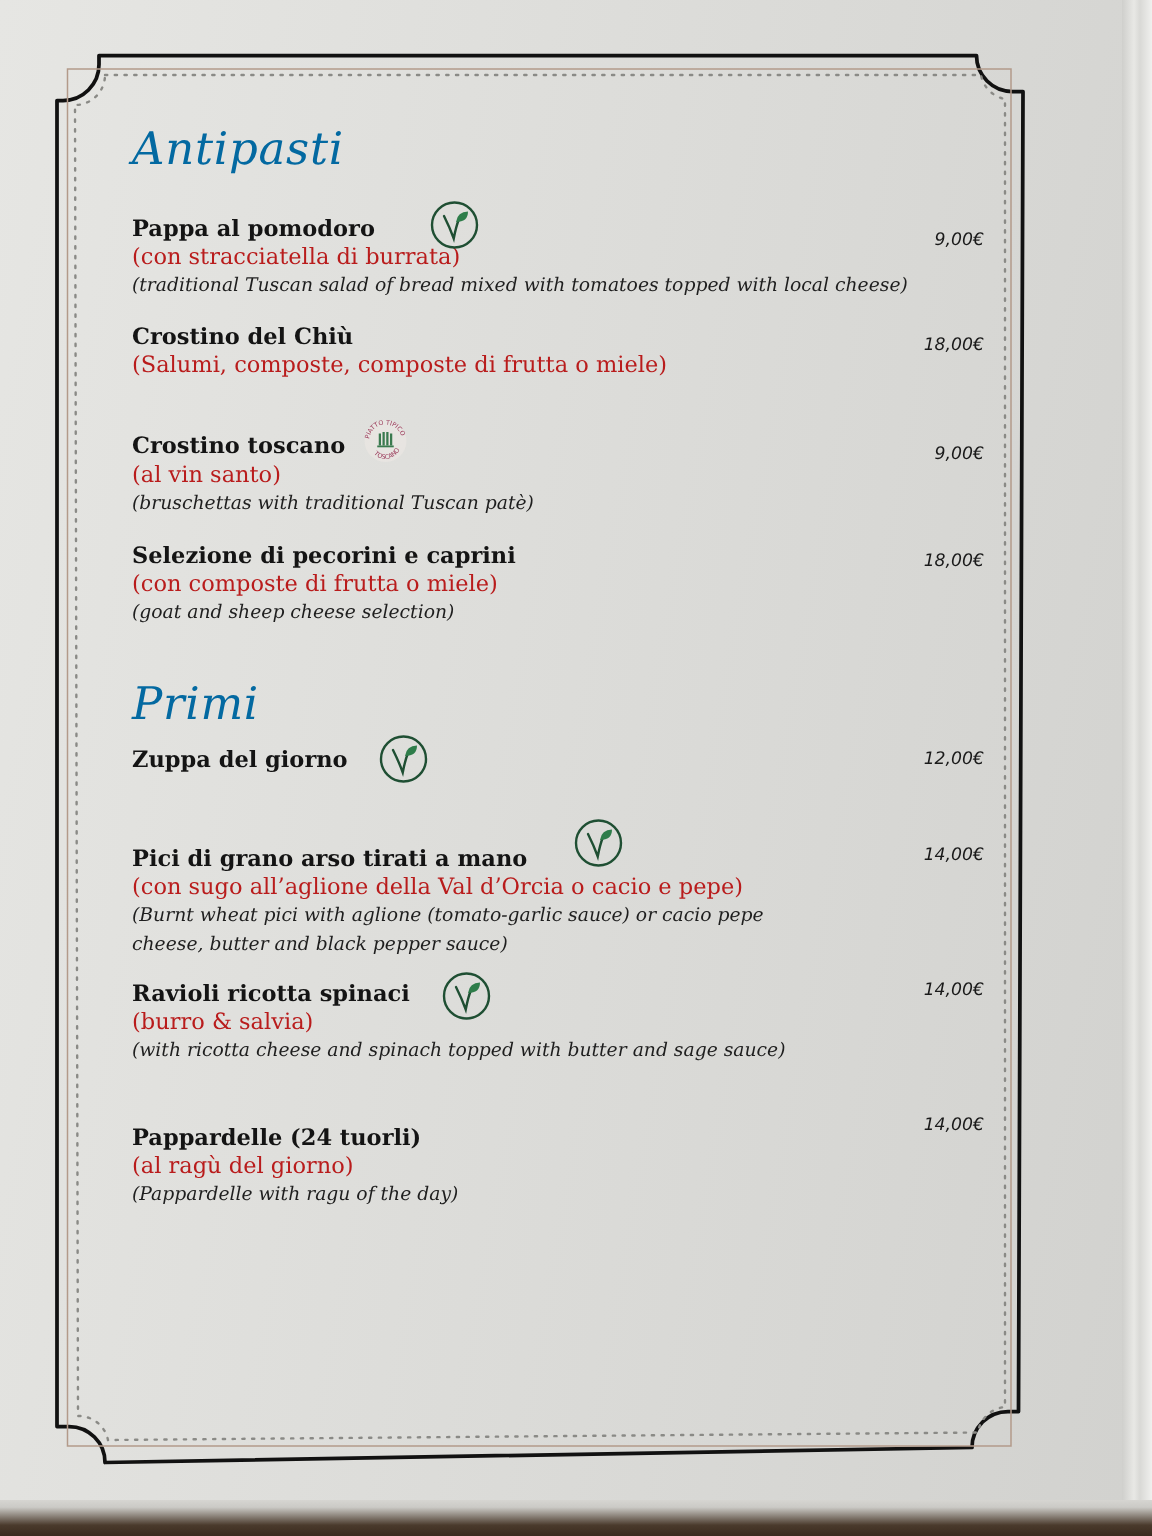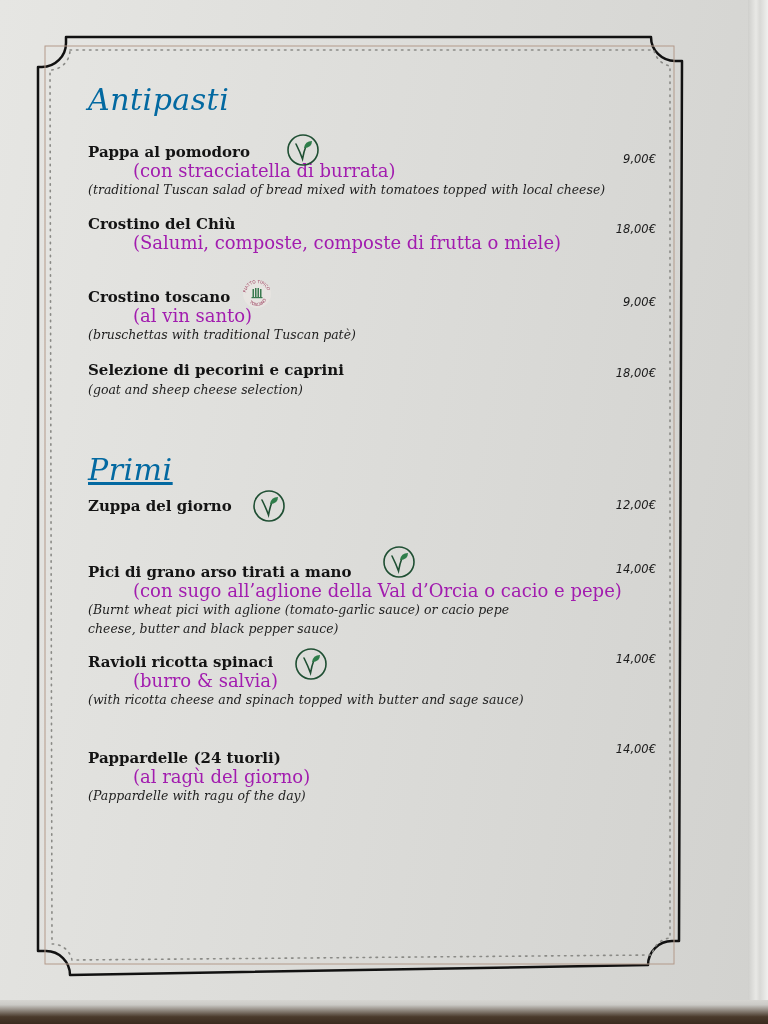--- a/index.html
+++ b/index.html
@@ -27,22 +27,22 @@
     position: absolute; left: 88px;
     font-family: "DejaVu Serif", serif; font-style: italic;
     font-size: 30px; color: #0369a1; letter-spacing: 0.5px;
   }
   .item { position: absolute; left: 88px; width: 580px; }
   .item-name {
     font-family: "DejaVu Serif", serif; font-weight: bold;
     font-size: 15px; color: #141414; line-height: 20px; white-space: nowrap;
   }
   .item-it {
-    font-family: "DejaVu Serif", serif; font-size: 18px;
-    color: #a21caf; line-height: 18px; white-space: nowrap; margin-left: 45px;
+    font-family: "DejaVu Serif", serif; font-size: 15px;
+    color: #b91c1c; line-height: 18px; white-space: nowrap;
   }
   .item-en {
     font-family: "DejaVu Serif", serif; font-style: italic; font-size: 12.5px;
     color: #1e1e1e; line-height: 19px;
   }
   .price {
     position: absolute; right: 0; top: 2px;
     font-family: "DejaVu Sans", sans-serif; font-style: italic;
     font-size: 11.5px; color: #1a1a1a;
   }
@@ -107,25 +107,26 @@
       <rect x="10.5" y="10" width="1.5" height="8" fill="#3a7a4f"></rect>
       <rect x="13" y="9" width="1.5" height="9" fill="#3a7a4f"></rect>
       <rect x="15.5" y="9" width="1.5" height="9" fill="#3a7a4f"></rect>
       <rect x="18" y="10" width="1.5" height="8" fill="#3a7a4f"></rect>
       <rect x="9.5" y="18" width="11" height="1.2" fill="#3a7a4f"></rect>
     </svg>
   </div>
 
   <div class="item" style="top:360px;">
     <div class="item-name">Selezione di pecorini e caprini</div>
+    <div class="item-it">(con composte di frutta o miele)</div>
     <div class="item-en">(goat and sheep cheese selection)</div>
     <div class="price" style="top:6px; right:12px;">18,00€</div>
   </div>
 
-  <div class="section-title" style="top:452px;text-decoration:underline;">Primi</div>
+  <div class="section-title" style="top:452px;">Primi</div>
 
   <div class="item" style="top:496px;">
     <div class="item-name">Zuppa del giorno</div>
     <div class="price" style="top:2px; right:12px;">12,00€</div>
     <svg class="veg-icon" style="left:164px; top:-7px;" viewBox="0 0 34 34">
       <circle cx="17" cy="17" r="15" fill="none" stroke="#1f4f33" stroke-width="1.6"></circle>
       <path d="M 10 11 Q 14 19 16.5 26 Q 18 18 20 13" fill="none" stroke="#1f4f33" stroke-width="1.6" stroke-linecap="round"></path>
       <path d="M 18 15 Q 19 8 26 8 Q 26 15 18 15 Z" fill="#2e7d4a"></path>
     </svg>
   </div>

